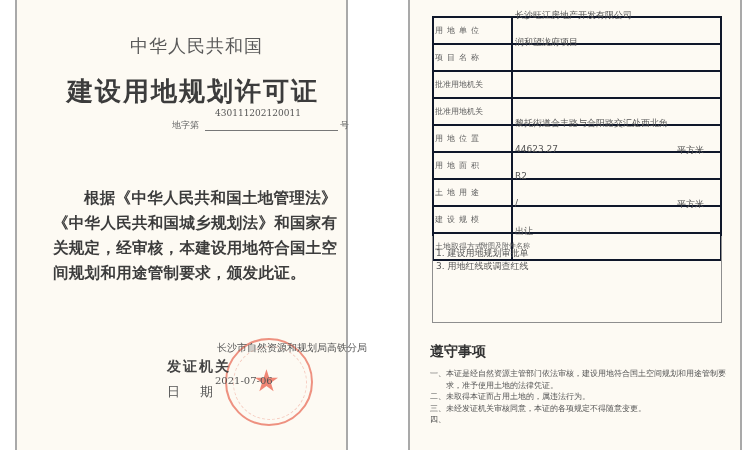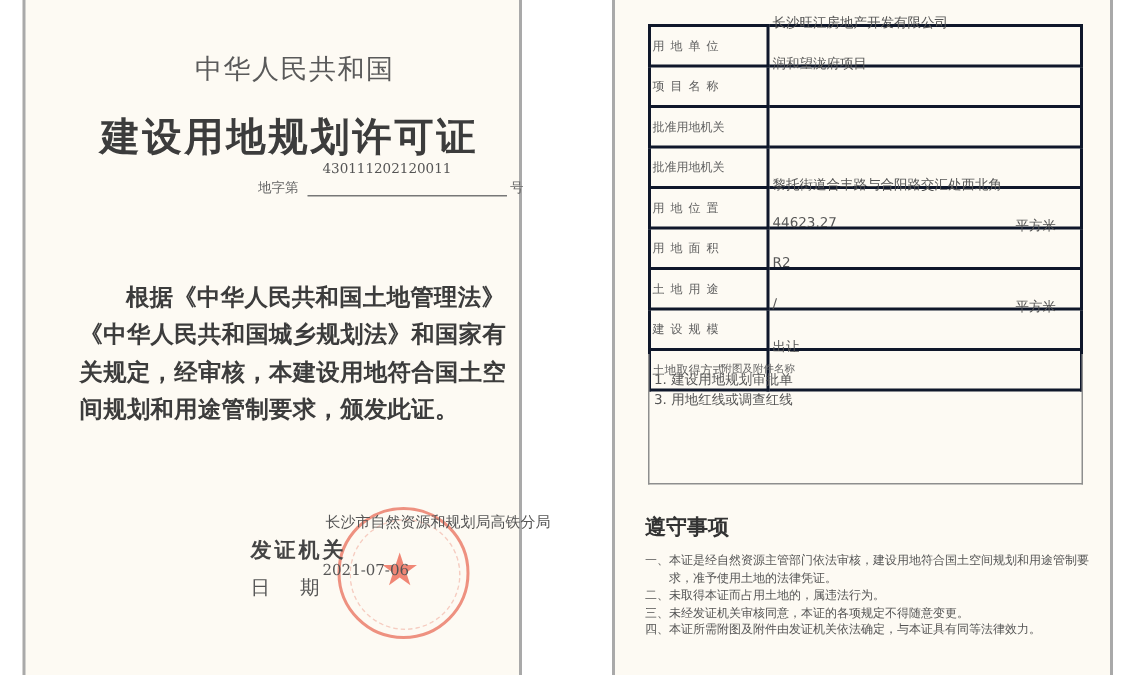--- a/index.html
+++ b/index.html
@@ -184,16 +184,15 @@
     <div class="note">
       <span class="num">二、</span>
       <span>未取得本证而占用土地的，属违法行为。</span>
     </div>
     <div class="note">
       <span class="num">三、</span>
       <span>未经发证机关审核同意，本证的各项规定不得随意变更。</span>
     </div>
     <div class="note">
       <span class="num">四、</span>
-      <span>本证所需附图及附件由发证机关依法确定，与本证具有同等法律效力。</span>
     </div>
   </div>
 </div>
 
 </body></html>

